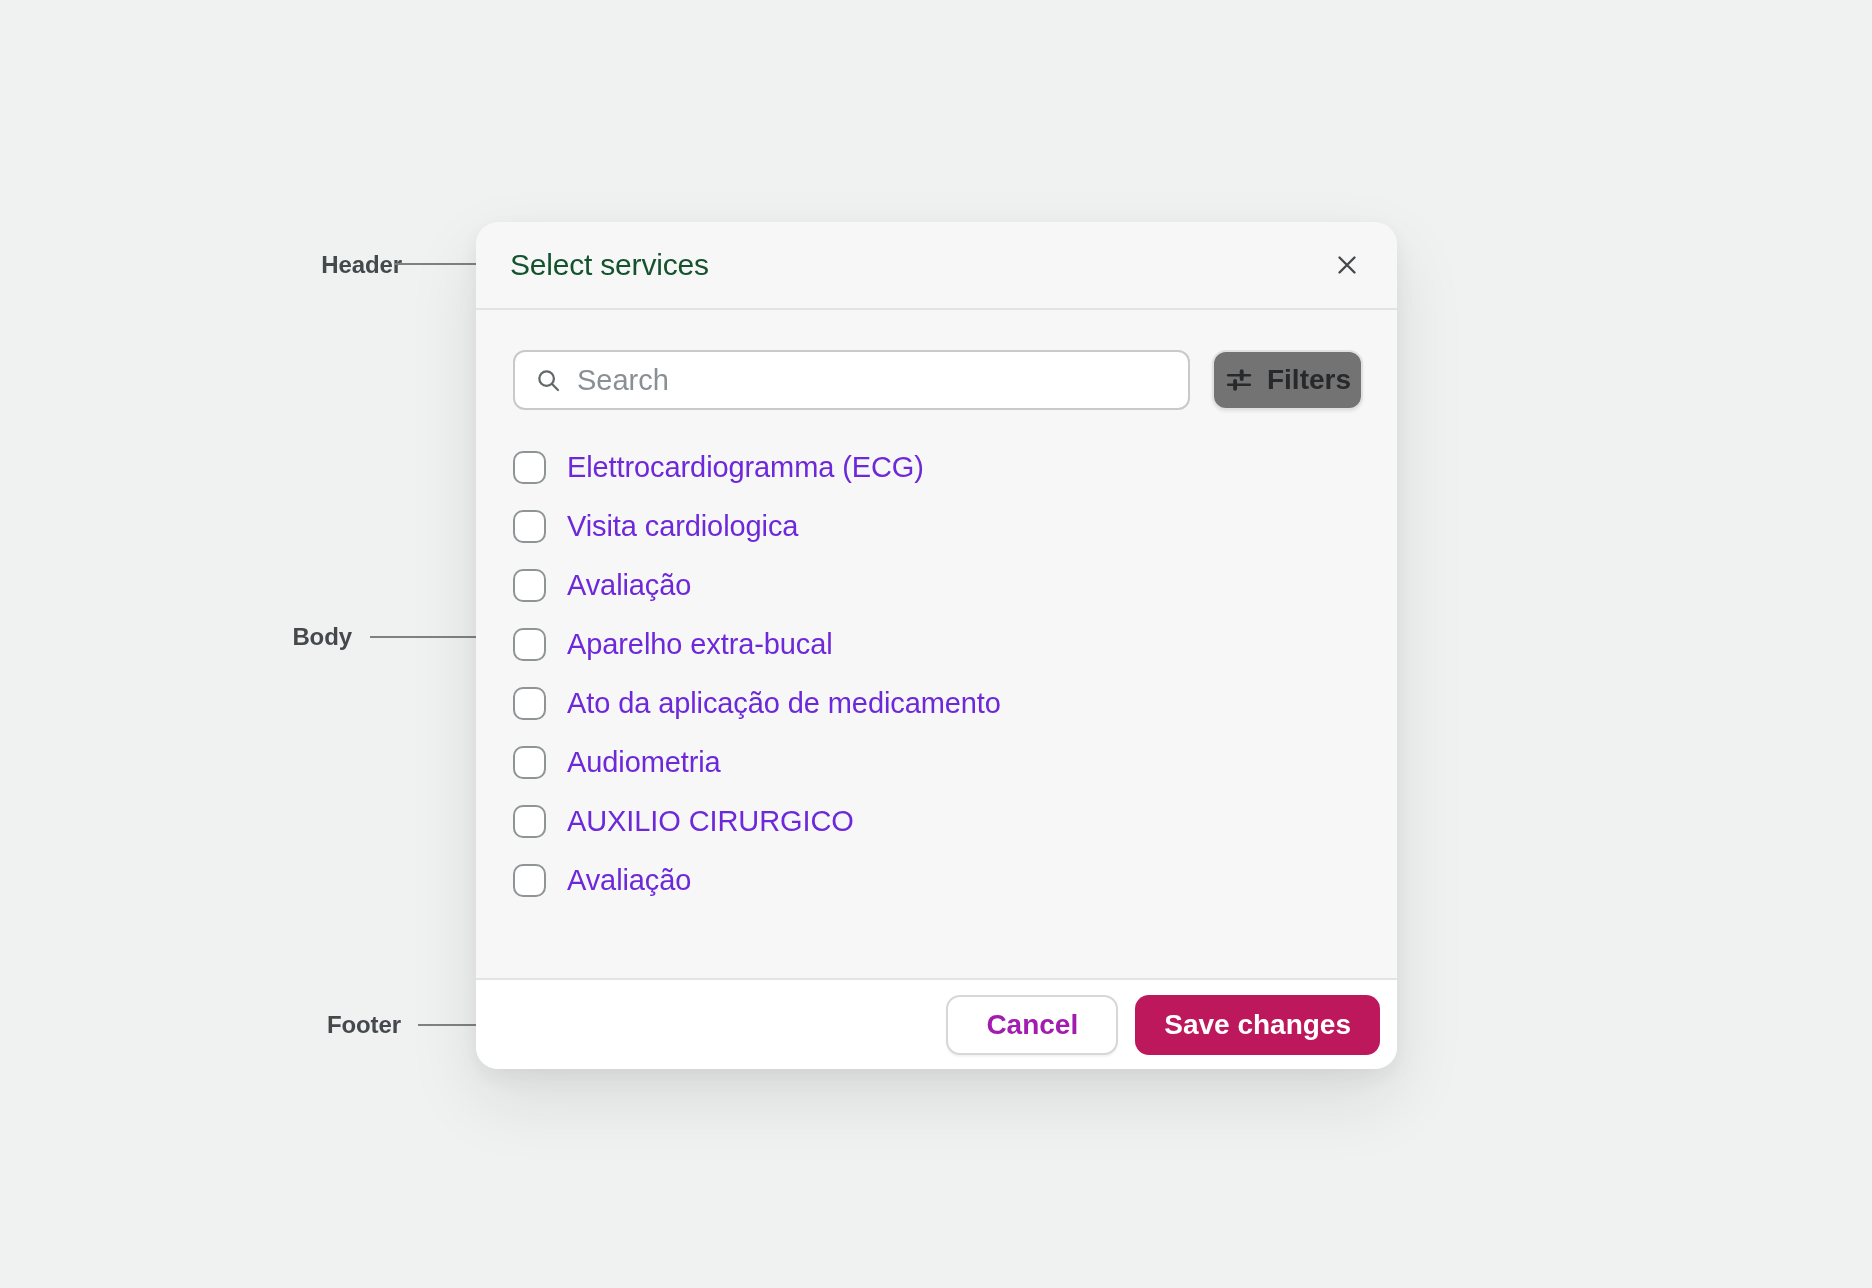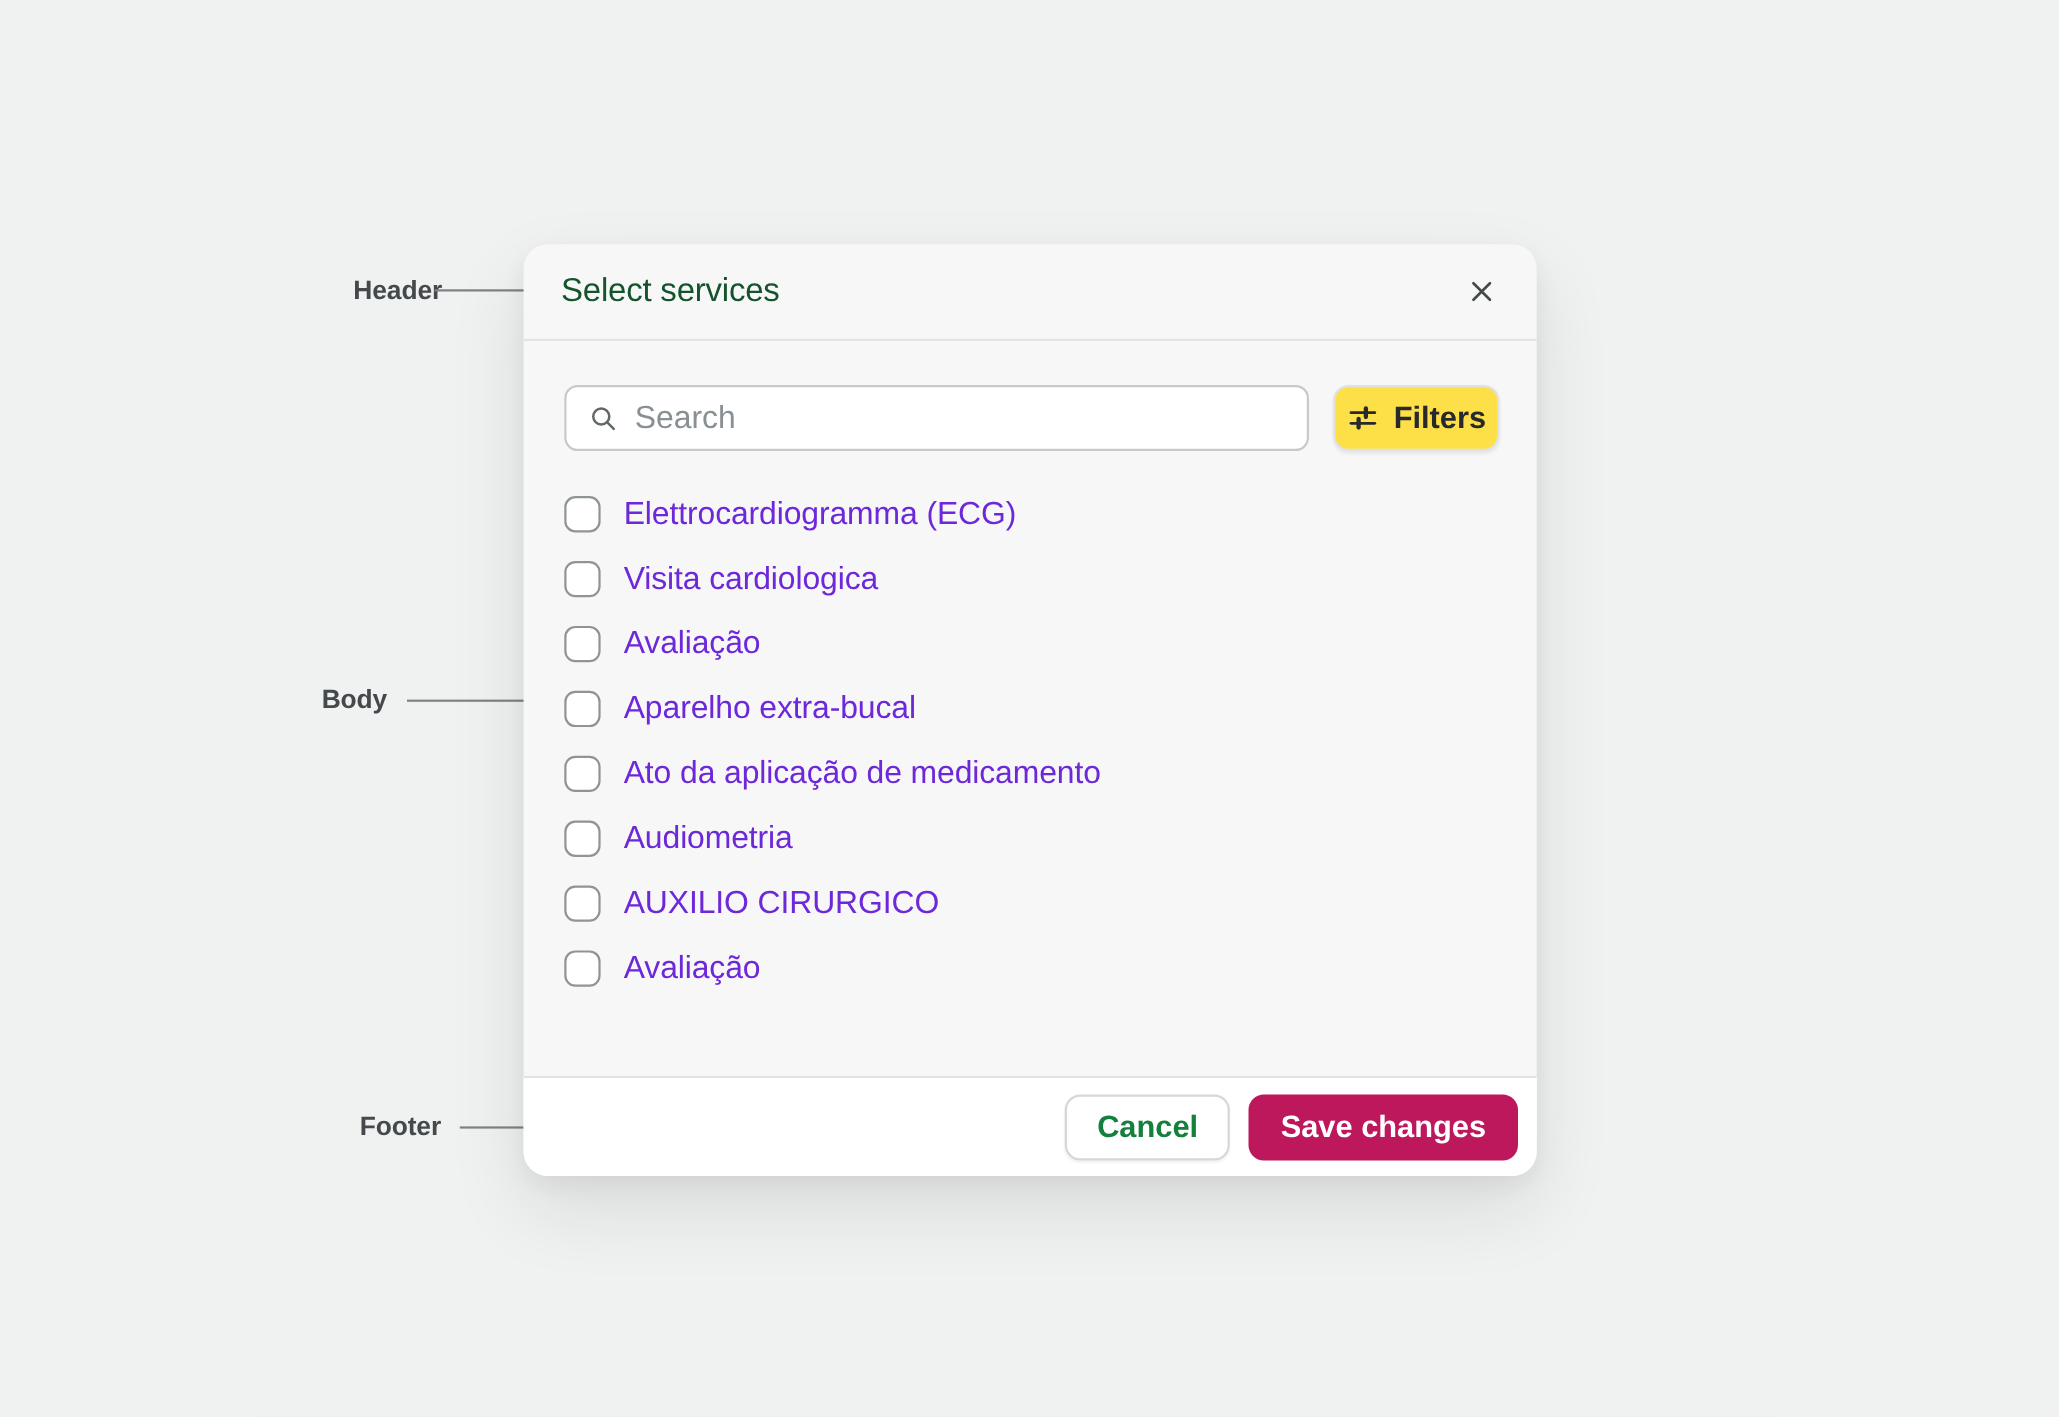--- a/index.html
+++ b/index.html
@@ -53,21 +53,21 @@
     display:flex;align-items:center;gap:15px;padding:0 20px;
   }
   .search-field input{
     flex:1;border:none;outline:none;background:transparent;
     font-family:"Liberation Sans","DejaVu Sans",sans-serif;
     font-size:29px;color:#33383a;padding:0;
   }
   .search-field input::placeholder{color:#899094;opacity:1;}
   .filters-btn{
     flex:0 0 151px;height:60px;box-sizing:border-box;
-    background:#fde047;border:2px solid #e0e1e2;border-radius:14px;
+    background:#737373;border:2px solid #e0e1e2;border-radius:14px;
     box-shadow:0 2px 3px rgba(26,29,30,.07);
     display:flex;align-items:center;justify-content:center;gap:13px;
     font-family:inherit;font-size:28px;font-weight:600;color:#27292b;
     cursor:pointer;
   }
   .service-list{margin-top:28px;}
   .service-row{height:59px;display:flex;align-items:center;gap:21px;cursor:pointer;}
   .checkbox{
     width:33px;height:33px;flex:0 0 33px;box-sizing:border-box;
     background:#ffffff;border:2.5px solid #8f9496;border-radius:10px;
@@ -82,22 +82,22 @@
     display:flex;align-items:center;justify-content:flex-end;
     gap:17px;padding-right:17px;
   }
   .btn{
     height:60px;border-radius:14px;box-sizing:border-box;
     font-family:inherit;font-size:28px;font-weight:600;
     display:flex;align-items:center;justify-content:center;
     cursor:pointer;
   }
   .btn-cancel{
-    background:#ffffff;border:2px solid #d5d7d8;color:#15803d;
-    padding:0 27px;box-shadow:0 2px 2px rgba(26,29,30,.05);
+    background:#ffffff;border:2px solid #d5d7d8;color:#a21caf;
+    padding:0 38px;box-shadow:0 2px 2px rgba(26,29,30,.05);
   }
   .btn-save{
     background:#be185d;border:none;color:#ffffff;
     padding:0 29px;
   }
 
   
   .ann-label{
     position:absolute;
     font-size:24px;font-weight:700;color:#44494c;letter-spacing:-.1px;

